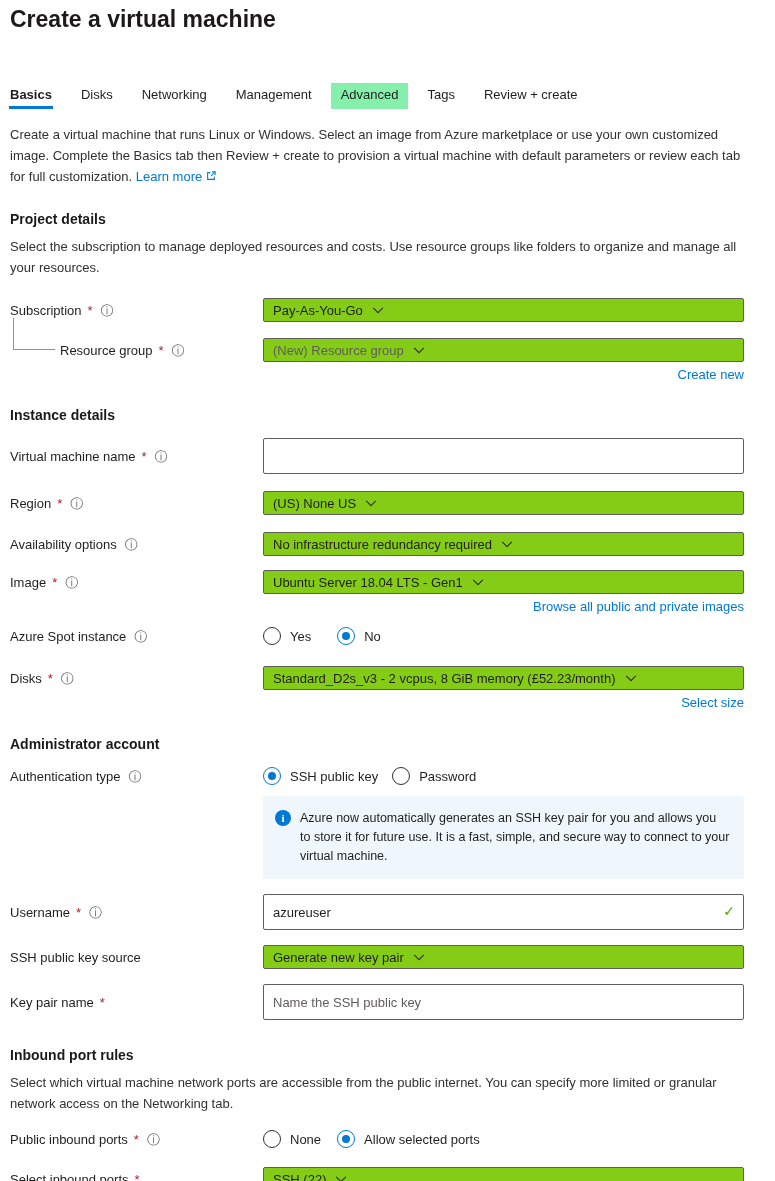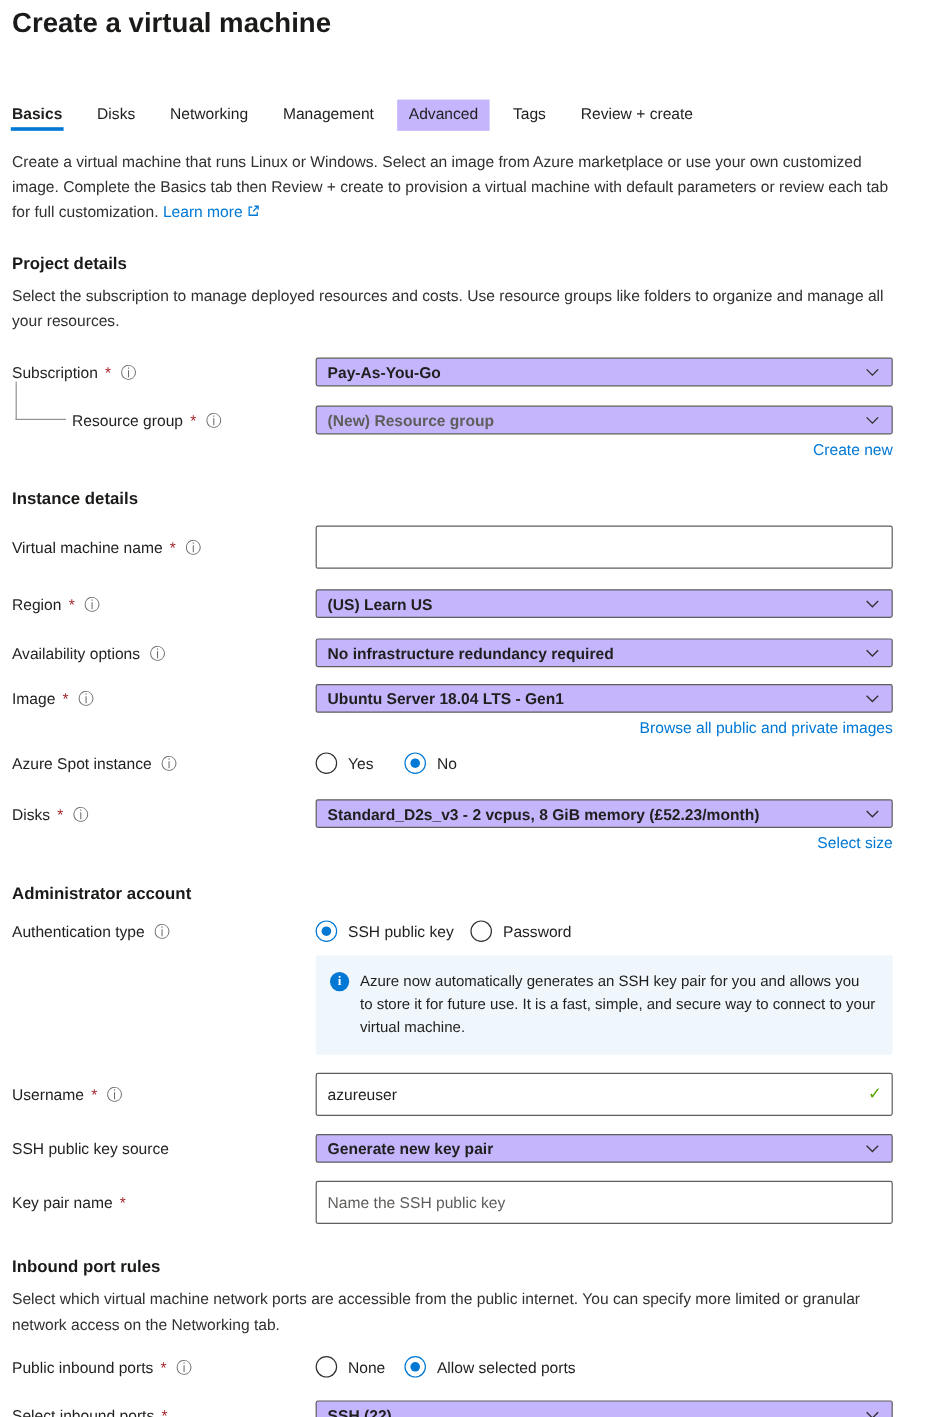--- a/index.html
+++ b/index.html
@@ -35,21 +35,21 @@
   }
   .tab:first-child { margin-left: -10px; }
   .tab.active { font-weight: 700; }
   .tab.active::after {
     content: "";
     position: absolute;
     left: 9px; right: 9px; bottom: 0;
     height: 3px;
     background: #0078d4;
   }
-  .tab.hovered { background: #c4b5fd; }
+  .tab.hovered { background: #86efac; }
 
   .intro { margin-top: 15px; line-height: 21px; color: #323130; }
   a.link, .link {
     color: #0078d4;
     text-decoration: none;
     cursor: pointer;
     font-size: 13px;
   }
   .ext-icon { margin-left: 3px; vertical-align: -1px; }
 
@@ -79,29 +79,27 @@
     cursor: default;
     margin-left: 3px;
   }
   .ctl { flex: 1 1 auto; min-width: 0; }
 
   .dd, .txt {
     height: 24px;
     width: 100%;
     border: 1px solid #5f5e5c;
     border-radius: 2px;
-    background: #c4b5fd;
+    background: #84cc16;
     display: flex;
     align-items: center;
     padding: 0 9px;
     font-size: 13px;
     color: #201f1e;
-    justify-content: space-between;
     cursor: pointer;
-    font-weight: bold;
   }
   .dd .dd-value { white-space: nowrap; overflow: hidden; text-overflow: ellipsis; }
   .dd .dd-value.muted { color: #605e5c; }
   .chev { flex: 0 0 auto; margin-left: 8px; }
 
   input.textbox {
     height: 36px;
     width: 100%;
     border: 1px solid #5f5e5c;
     border-radius: 2px;
@@ -266,21 +264,21 @@
   </div>
 
   <div class="row">
     <div class="lbl">
       <span>Region</span>
         <span class="req">*</span>
       <span class="info-icon">ⓘ</span>
     </div>
     <div class="ctl">
       <div class="dd">
-        <span class="dd-value">(US) Learn US</span>
+        <span class="dd-value">(US) None US</span>
         <svg class="chev" width="14" height="14" viewBox="0 0 16 16">
             <path d="M2.5 5.5 L8 11 L13.5 5.5" fill="none" stroke="#323130" stroke-width="1.3"></path>
           </svg>
       </div>
     </div>
   </div>
 
   <div class="row">
     <div class="lbl">
       <span>Availability options</span>

